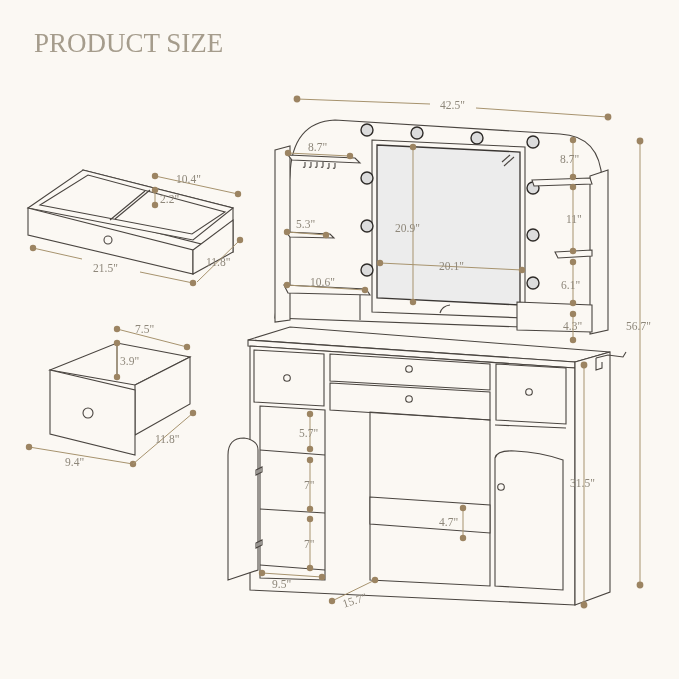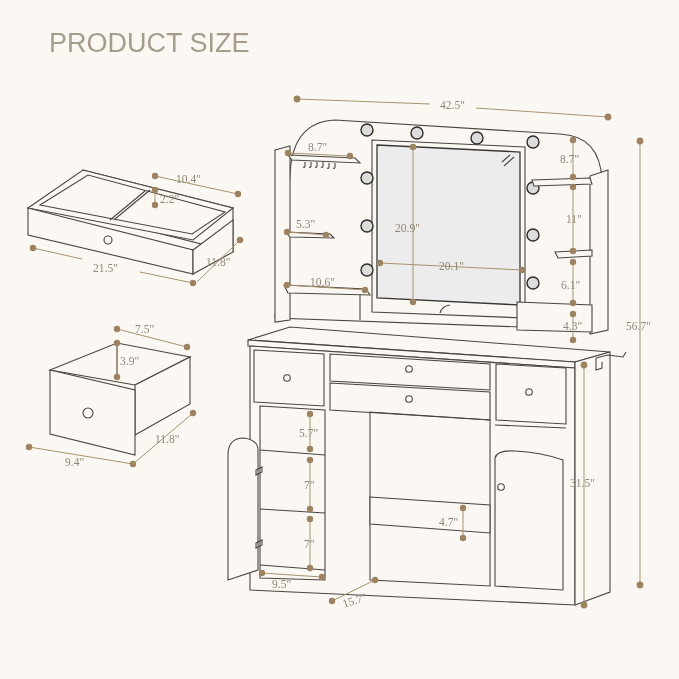--- a/index.html
+++ b/index.html
@@ -5,22 +5,21 @@
     html, body { margin: 0; padding: 0; }
     body {
       width: 679px; height: 679px; overflow: hidden;
       background: #fbf8f3;
       font-family: "Liberation Serif", "DejaVu Serif", serif;
       position: relative;
     }
     .title {
       position: absolute; left: 34px; top: 28px;
       font-size: 27px; color: #a59c8c; letter-spacing: 0px;
-      font-family: Liberation Sans, sans-serif;
-      margin-left: 15px;
+      font-family: Liberation Serif, serif;
     }
     svg.diagram { position: absolute; left: 0; top: 0; }
     .ln { stroke: #4a4540; stroke-width: 1.1; fill: #fbf8f3; }
     .lnf { stroke: #4a4540; stroke-width: 1.1; fill: none; }
     .mirror { fill: #ececec; stroke: #3a3633; stroke-width: 1.3; }
     .bulb { fill: #dcdcdc; stroke: #2e2b28; stroke-width: 1.4; }
     .dim { stroke: #a7936e; stroke-width: 1; fill: none; }
     .dot { fill: #9c8462; }
     .lbl { font-family: "Liberation Serif", serif; font-size: 11.5px; fill: #8e877a; }
   </style>

